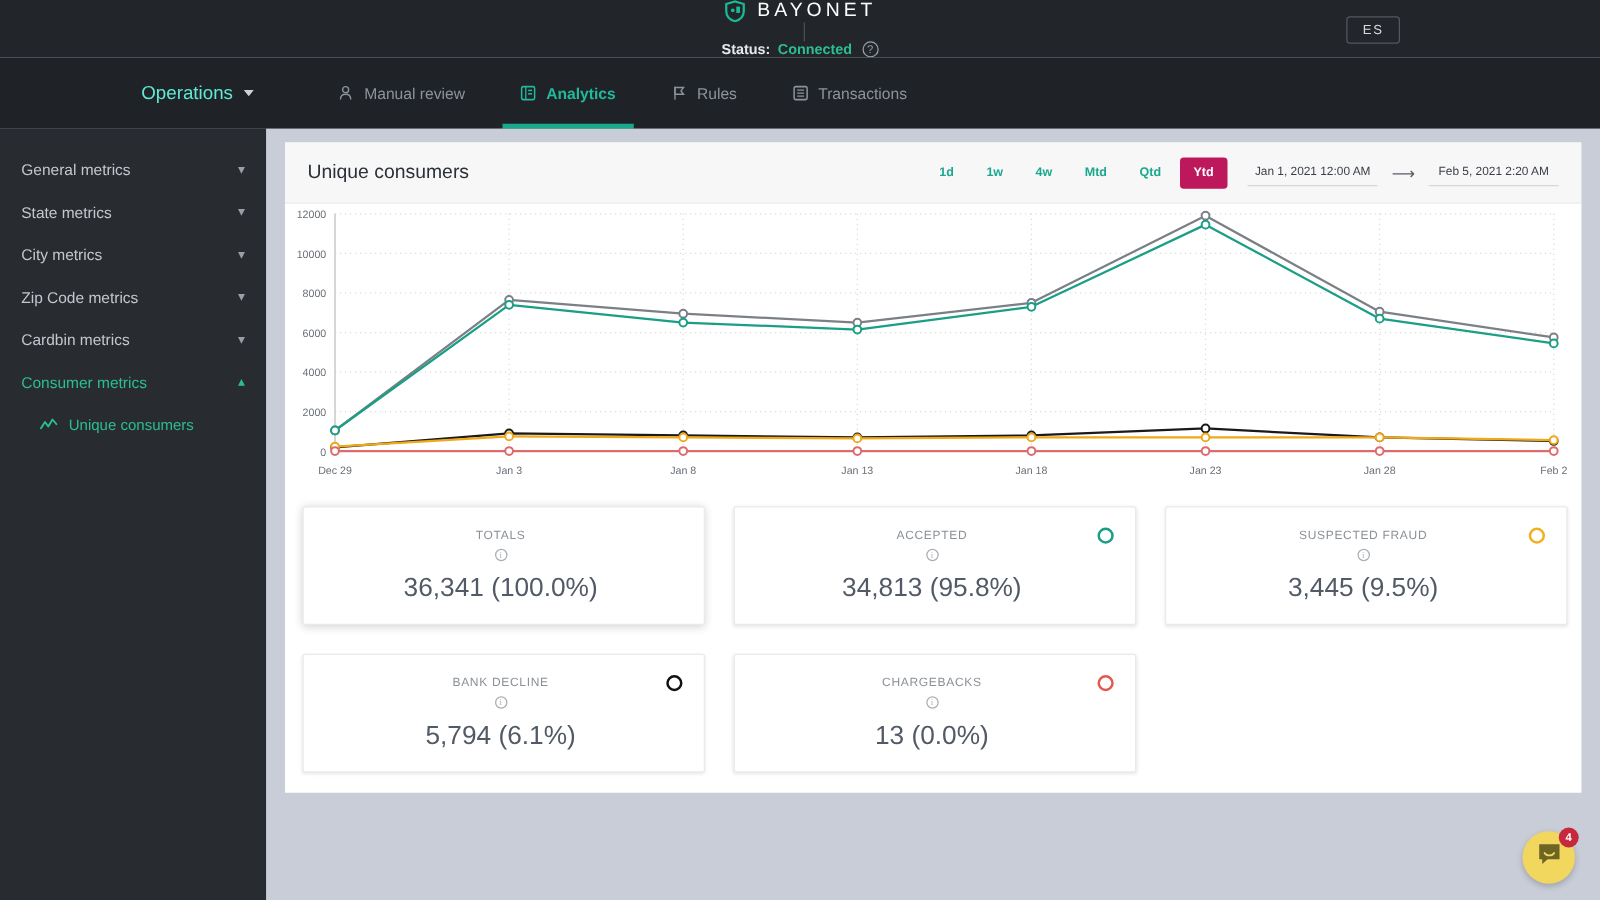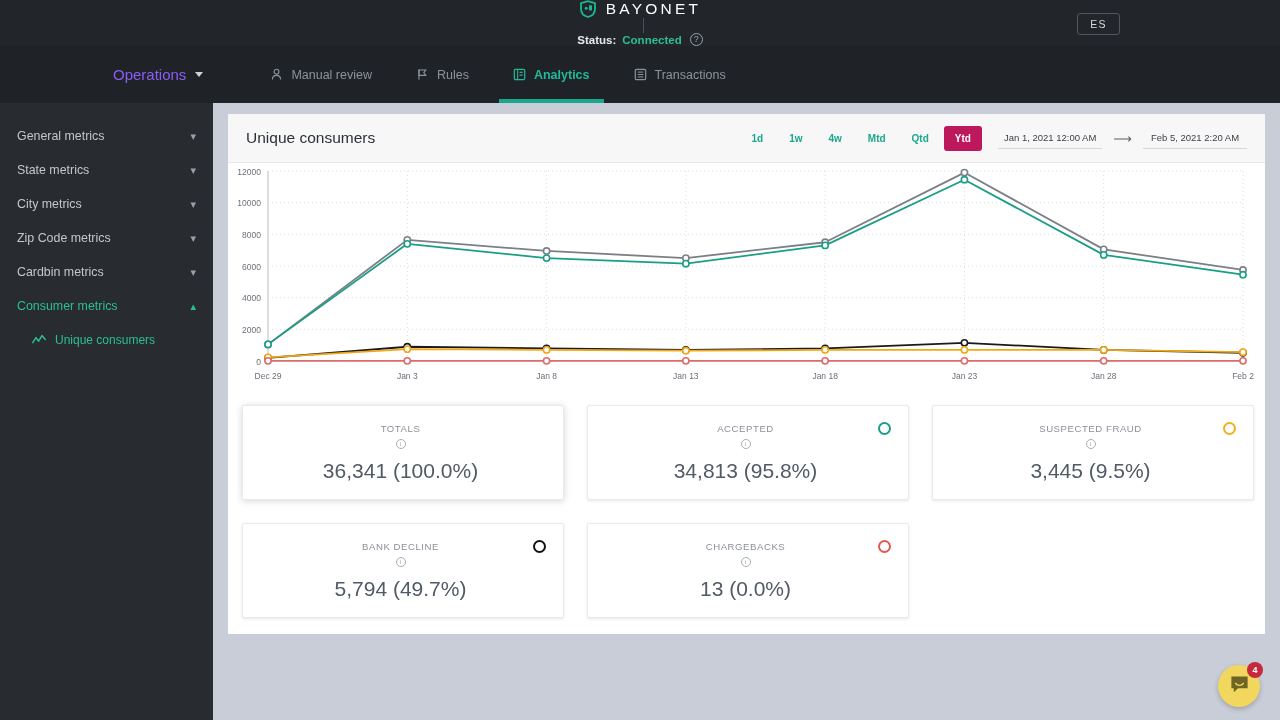--- a/index.html
+++ b/index.html
@@ -46,21 +46,21 @@
 
   
   .navbar {
     height: 57px; background: #1f2328;
     display: flex; align-items: center; position: relative;
   }
   .ops-menu {
     display: flex; align-items: center; gap: 9px;
     margin-left: 113px; cursor: pointer;
   }
-  .ops-label { color: #8b5cf6; font-size: 15px; }
+  .ops-label { color: #5eead4; font-size: 15px; }
   .caret-down {
     width: 0; height: 0; border-left: 4.5px solid transparent;
     border-right: 4.5px solid transparent; border-top: 5px solid #cfd3d8;
   }
   .nav-tabs { display: flex; align-items: center; margin-left: 45px; height: 100%; text-align: center; }
   .nav-tab {
     display: flex; align-items: center; gap: 8px;
     padding: 0 22px; height: 100%; cursor: pointer; position: relative;
   }
   .nav-tab .tab-text { color: #8d939b; font-size: 12.5px; }
@@ -200,40 +200,40 @@
     <div class="nav-tab">
       <span class="tab-ico">
         <svg width="13" height="13" viewBox="0 0 14 14">
             <circle cx="7" cy="4" r="2.6" fill="none" stroke="currentColor" stroke-width="1.2"></circle>
             <path d="M2.6 12.4 C2.6 9.4 4.6 8 7 8 C9.4 8 11.4 9.4 11.4 12.4" fill="none" stroke="currentColor" stroke-width="1.2"></path>
           </svg>
       </span>
       <span class="tab-text">Manual review</span>
     </div>
 
-    <div class="nav-tab">
-      <span class="tab-ico">
-        <svg width="13" height="13" viewBox="0 0 14 14">
-            <line x1="3.2" y1="1.5" x2="3.2" y2="12.6" stroke="currentColor" stroke-width="1.2"></line>
-            <path d="M3.2 2.1 L10.6 2.1 L8.4 5.1 L10.6 8 L3.2 8 Z" fill="none" stroke="currentColor" stroke-width="1.2"></path>
-          </svg>
-      </span>
-      <span class="tab-text">Rules</span>
-    </div>
-
     <div class="nav-tab active">
       <span class="tab-ico">
         <svg width="13" height="13" viewBox="0 0 14 14">
             <rect x="1.4" y="1.4" width="11.2" height="11.2" rx="1.3" fill="none" stroke="currentColor" stroke-width="1.3"></rect>
             <line x1="5" y1="1.8" x2="5" y2="12.2" stroke="currentColor" stroke-width="1.1"></line>
             <rect x="7" y="4" width="3.4" height="1.3" fill="currentColor"></rect>
             <rect x="7" y="7" width="3.4" height="1.3" fill="currentColor"></rect>
           </svg>
       </span>
       <span class="tab-text">Analytics</span>
+    </div>
+
+    <div class="nav-tab">
+      <span class="tab-ico">
+        <svg width="13" height="13" viewBox="0 0 14 14">
+            <line x1="3.2" y1="1.5" x2="3.2" y2="12.6" stroke="currentColor" stroke-width="1.2"></line>
+            <path d="M3.2 2.1 L10.6 2.1 L8.4 5.1 L10.6 8 L3.2 8 Z" fill="none" stroke="currentColor" stroke-width="1.2"></path>
+          </svg>
+      </span>
+      <span class="tab-text">Rules</span>
     </div>
 
     <div class="nav-tab">
       <span class="tab-ico">
         <svg width="13" height="13" viewBox="0 0 14 14">
             <rect x="1.4" y="1.4" width="11.2" height="11.2" rx="1.3" fill="none" stroke="currentColor" stroke-width="1.3"></rect>
             <line x1="4" y1="4.4" x2="10" y2="4.4" stroke="currentColor" stroke-width="1.1"></line>
             <line x1="4" y1="7" x2="10" y2="7" stroke="currentColor" stroke-width="1.1"></line>
             <line x1="4" y1="9.6" x2="10" y2="9.6" stroke="currentColor" stroke-width="1.1"></line>
           </svg>
@@ -408,21 +408,21 @@
           <span class="dot-marker" style="color:#f0b020"></span>
           <div class="stat-value">3,445 (9.5%)</div>
         </div>
 
         <div class="stat-card">
           <div class="stat-label-row">
             <span class="stat-label">BANK DECLINE</span>
             <span class="info-ico">i</span>
           </div>
           <span class="dot-marker" style="color:#121212"></span>
-          <div class="stat-value">5,794 (49.7%)</div>
+          <div class="stat-value">5,794 (6.1%)</div>
         </div>
 
         <div class="stat-card">
           <div class="stat-label-row">
             <span class="stat-label">CHARGEBACKS</span>
             <span class="info-ico">i</span>
           </div>
           <span class="dot-marker" style="color:#e2594f"></span>
           <div class="stat-value">13 (0.0%)</div>
         </div>

